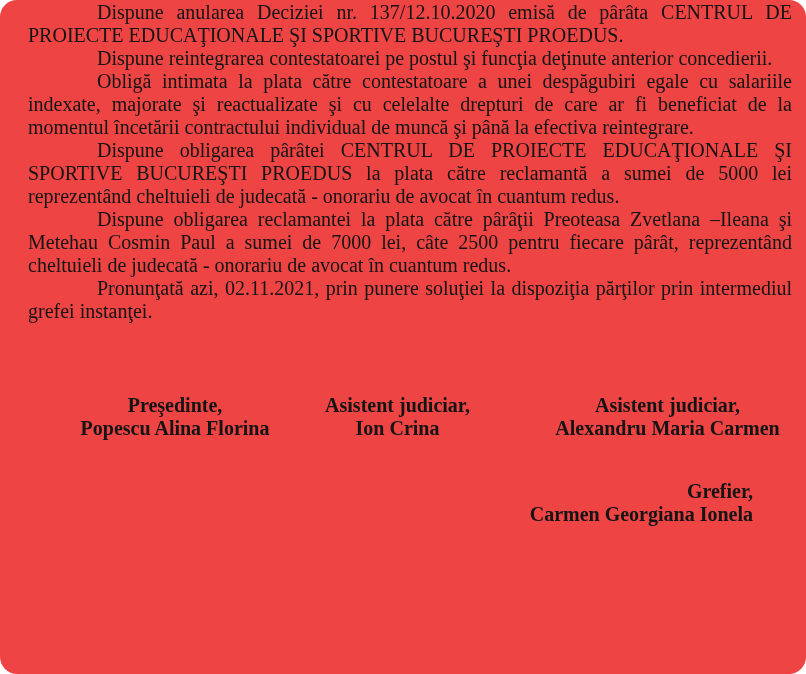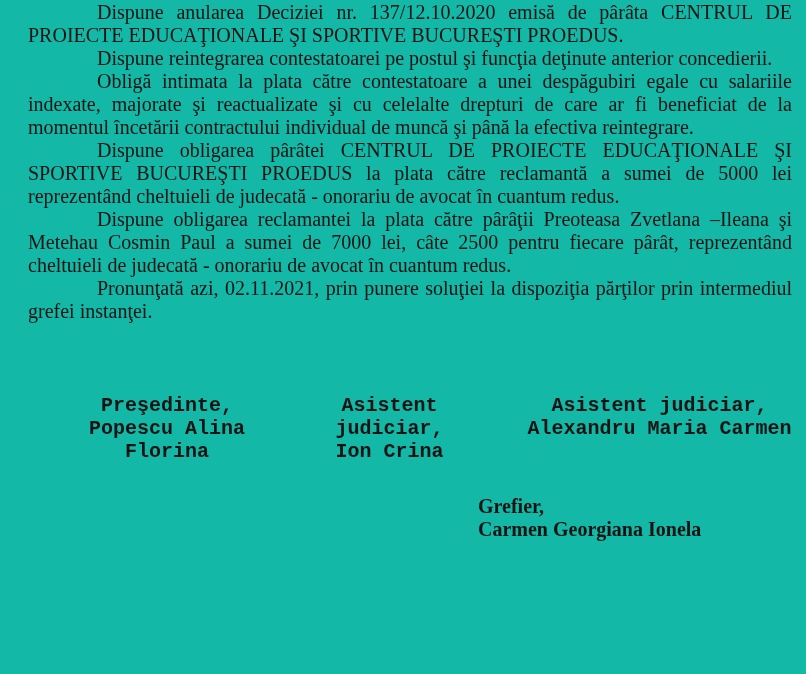--- a/index.html
+++ b/index.html
@@ -11,61 +11,61 @@
     width: 806px;
     height: 674px;
     overflow: hidden;
     font-family: "Liberation Serif", serif;
     color: #141414;
   }
   .page {
     position: relative;
     width: 806px;
     height: 674px;
-    background: #14b8a6;
+    background: #ef4444;
+    border-radius: 17px;
   }
   .body-text {
     position: absolute;
     top: 1px;
     left: 28px;
     width: 764px;
     font-size: 20px;
     line-height: 23px;
     text-align: justify;
   }
   .body-text p {
     margin: 0;
     padding: 0;
     text-indent: 69px;
   }
   .sig-row {
     position: absolute;
     top: 394px;
-    left: 4px;
+    left: 12px;
     width: 754px;
     height: 48px;
-    font-family: Liberation Mono, monospace;
   }
   .sig {
     position: absolute;
     top: 0;
     text-align: center;
     font-weight: bold;
     font-size: 20px;
     line-height: 23px;
   }
   .sig-1 { left: 58px;  width: 210px; }
   .sig-2 { left: 283px; width: 205px; }
   .sig-3 { left: 513px; width: 285px; }
   .sig-clerk {
     position: absolute;
-    top: 495px;
+    top: 480px;
     left: 478px;
     width: 275px;
-    text-align: left;
+    text-align: right;
     font-weight: bold;
     font-size: 20px;
     line-height: 23px;
   }
   .footer {
     position: absolute;
     top: 625px;
     left: 28px;
     font-size: 20px;
     line-height: 23px;

